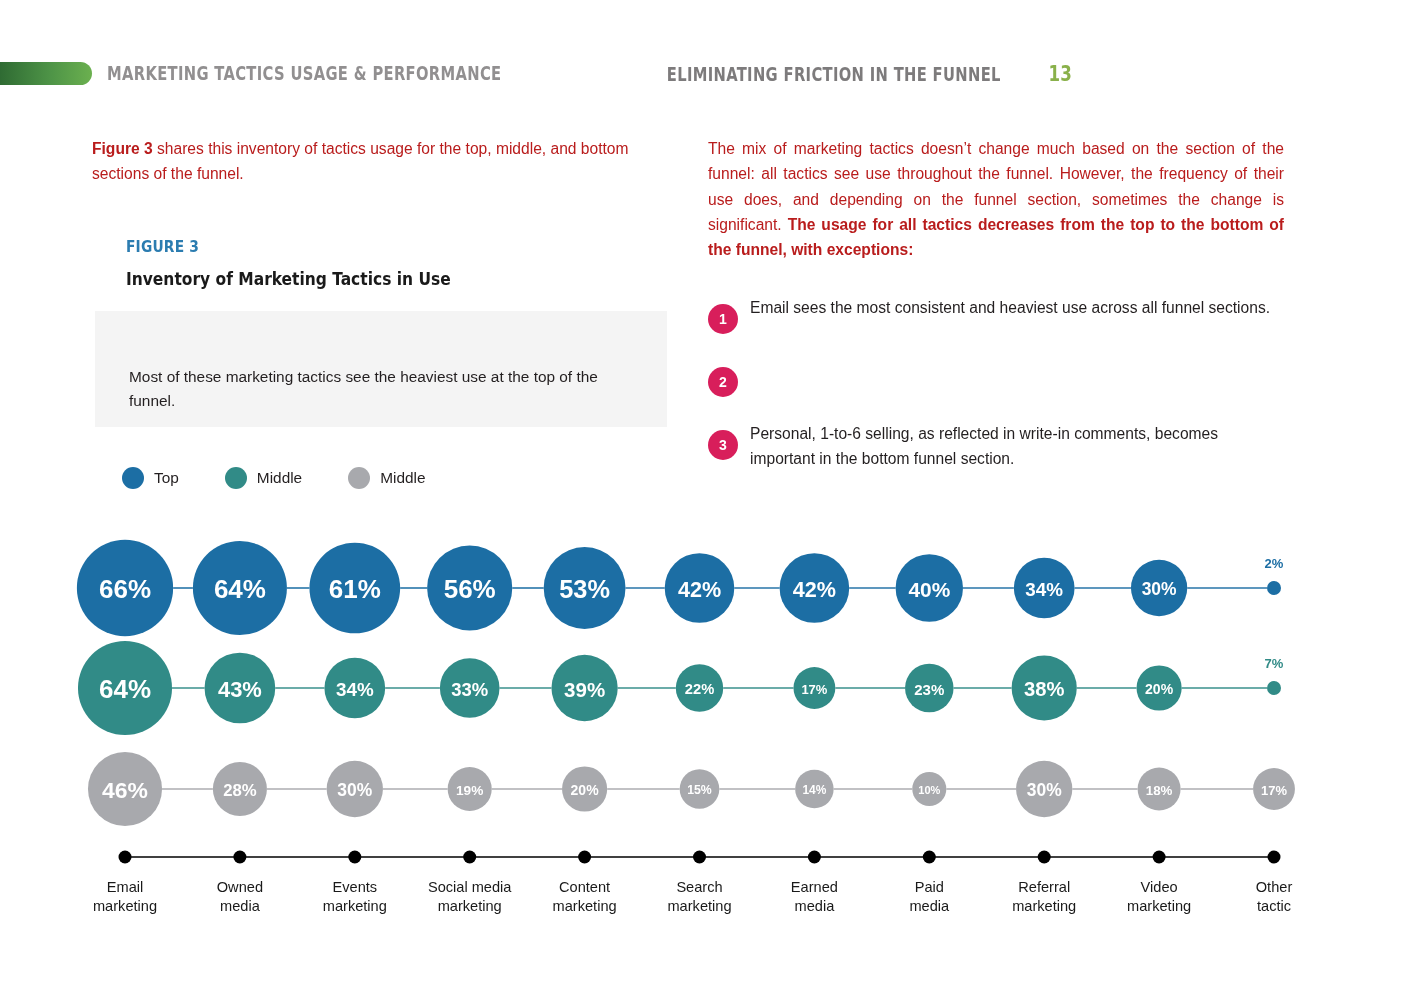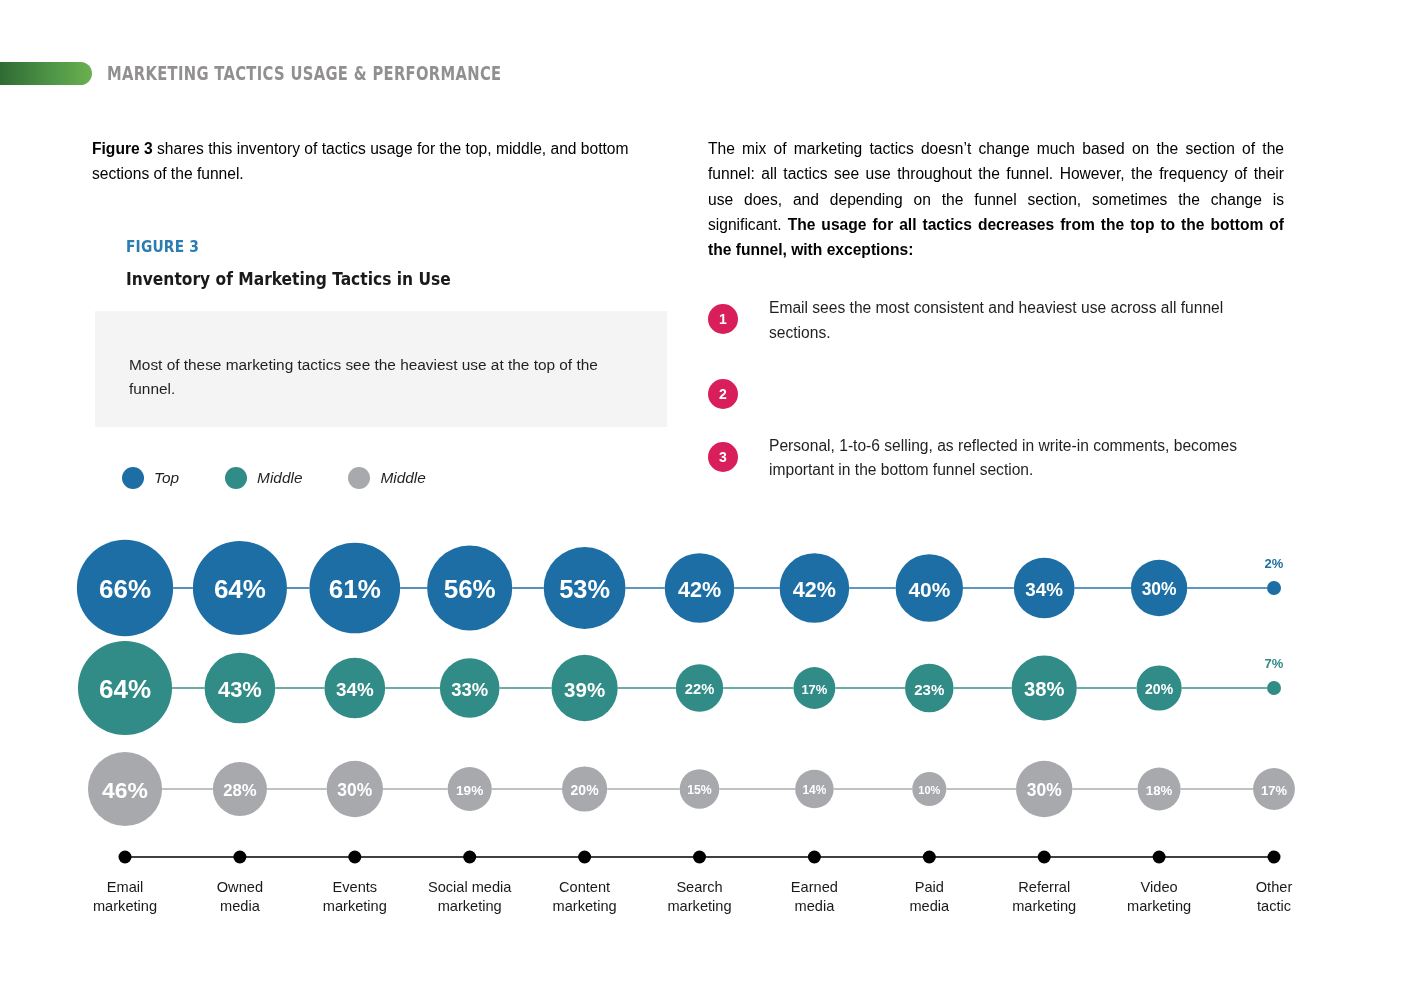--- a/index.html
+++ b/index.html
@@ -70,21 +70,21 @@
     left: 92px; top: 136px; width: 580px;
   }
   #right-column {
     position: absolute;
     left: 708px; top: 136px; width: 576px;
   }
 
   .body-paragraph {
     font-size: 15.6px;
     line-height: 1.62;
-    color: #000000;
+    color: #b91c1c;
     margin: 0;
   }
   .body-paragraph b { font-weight: bold; }
 
   .justified { text-align: justify; }
 
   .figure-label {
     margin-top: 50px;
     margin-left: 34px;
     font-size: 16.5px;
@@ -112,29 +112,29 @@
     width: 572px;
     height: 116px;
     background: #f4f4f4;
     box-sizing: border-box;
     padding: 42px 38px 0 34px;
   }
   .callout-text {
     font-size: 15.4px;
     line-height: 1.56;
     color: #231f20;
+    margin-top: 12px;
   }
 
   .legend {
     margin-top: 40px;
     margin-left: 30px;
     display: flex;
     align-items: center;
     gap: 46px;
-    font-style: italic;
   }
   .legend-item { display: flex; align-items: center; gap: 10px; }
   .legend-swatch { width: 22px; height: 22px; border-radius: 50%; display: block; }
   .legend-text { font-size: 15.4px; color: #231f20; }
 
   
   .numbered-list { margin-top: 34px; }
   .numbered-item {
     display: flex;
     align-items: flex-start;
@@ -145,21 +145,21 @@
     width: 30px; height: 30px;
     border-radius: 50%;
     background: #d81e5b;
     color: #ffffff;
     font-size: 14px;
     font-weight: bold;
     display: flex; align-items: center; justify-content: center;
     margin-top: 8px;
   }
   .num-text {
-    margin-left: 31px;
+    margin-left: 12px;
     font-size: 15.6px;
     line-height: 1.58;
     color: #231f20;
   }
 
   
   #chart {
     position: absolute;
     left: 0; top: 520px;
     width: 1403px; height: 420px;
@@ -184,20 +184,24 @@
     fill: #1a1a1a;
     text-anchor: middle;
   }
 </style>
 </head>
 <body>
 
 <div id="page-header">
   <div class="header-bar"></div>
   <div class="header-left-title">MARKETING TACTICS USAGE &amp; PERFORMANCE</div>
+  <div class="header-right">
+    <span class="header-right-title">ELIMINATING FRICTION IN THE FUNNEL</span>
+    <span class="header-page-number">13</span>
+  </div>
 </div>
 
 <div id="left-column">
   <p class="body-paragraph"><b>Figure 3</b><span> shares this inventory of tactics usage for the top, middle, and bottom sections of the funnel.</span></p>
 
   <div class="figure-label">FIGURE 3</div>
   <div class="figure-title">Inventory of Marketing Tactics in Use</div>
 
   <div class="callout-box">
     <div class="callout-text">Most of these marketing tactics see the heaviest use at the top of the funnel.</div>

